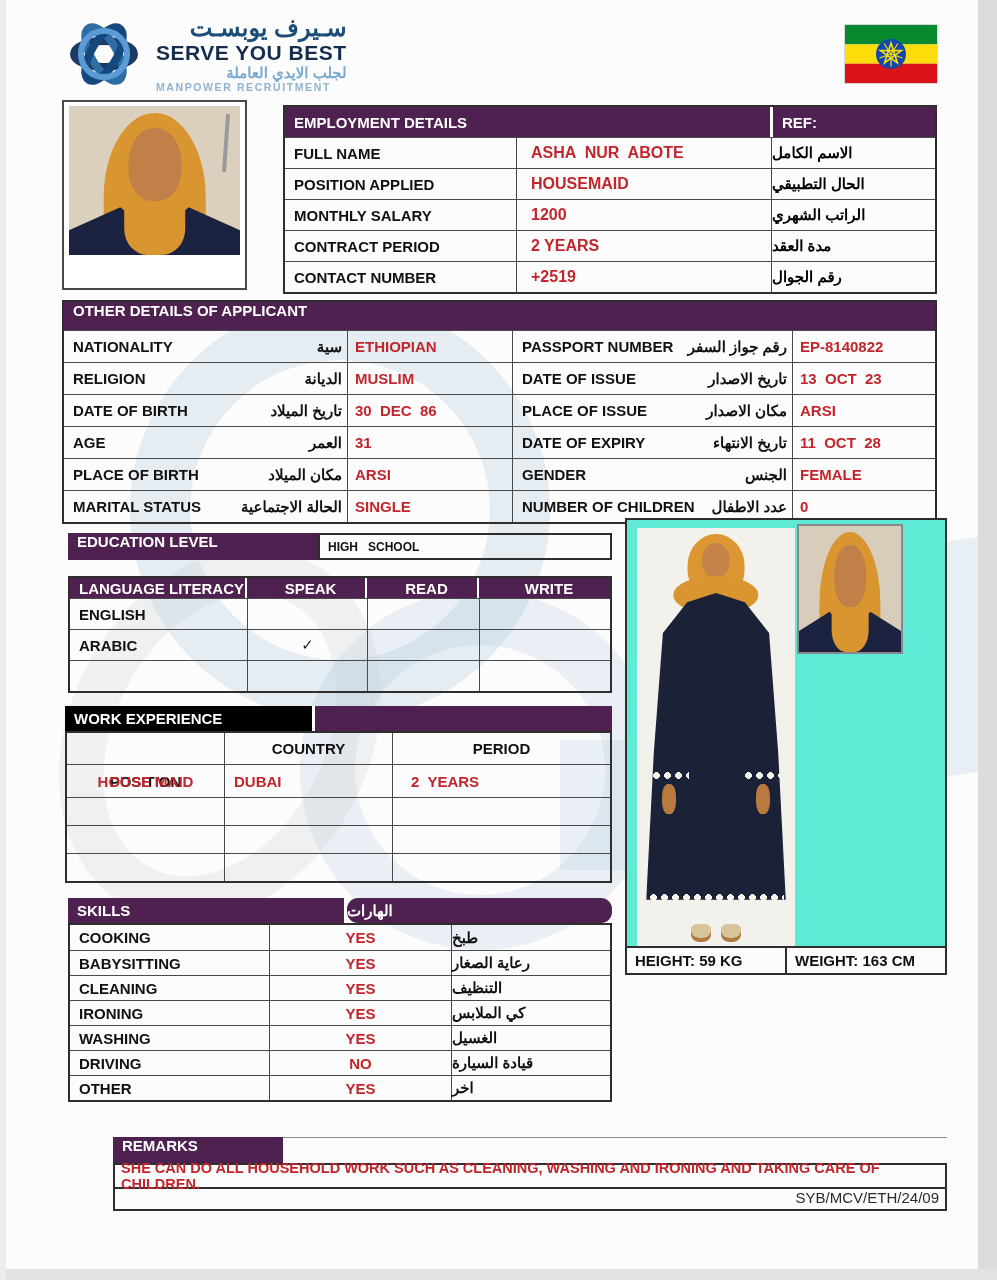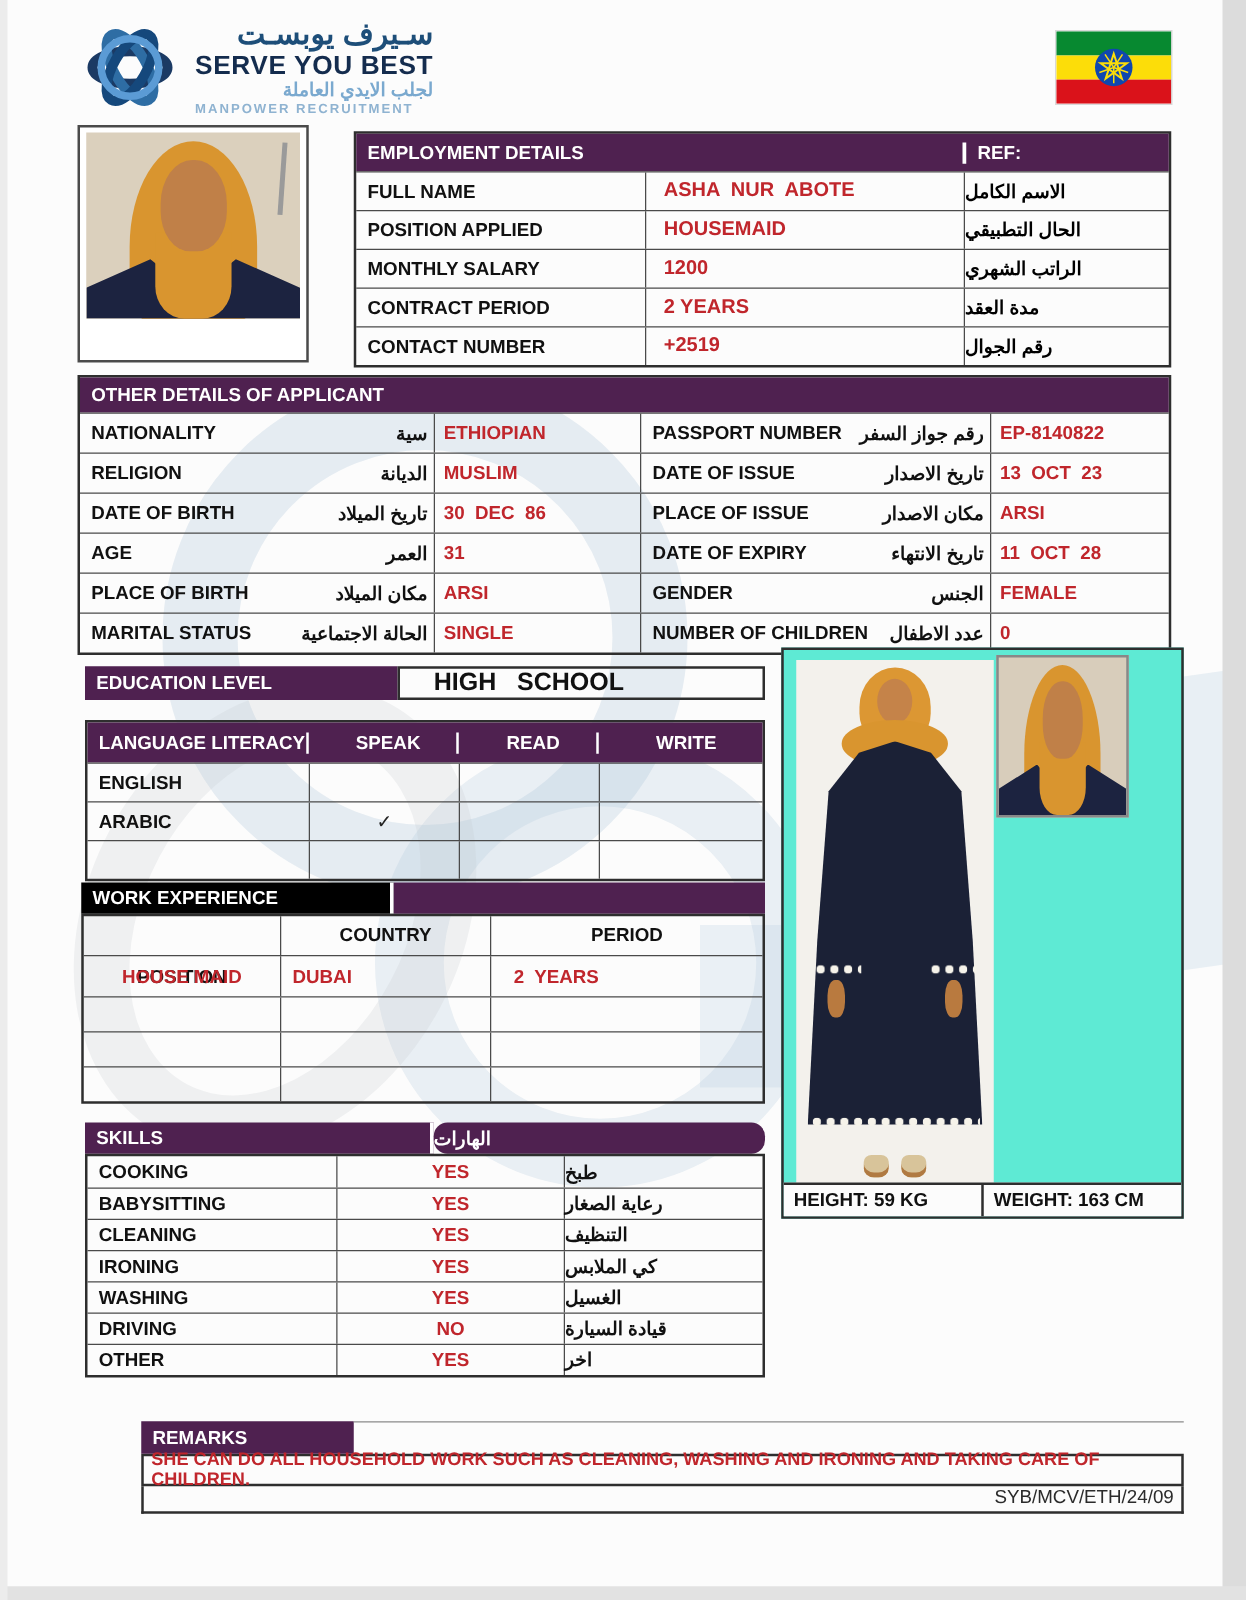--- a/index.html
+++ b/index.html
@@ -40,21 +40,21 @@
   .tl-img { position:absolute; left:5px; top:4px; width:171px; height:149px; background:#dbd0bd; overflow:hidden; }
   .artifact-line { position:absolute; right:12px; top:8px; width:4px; height:58px; background:#9a9a9a; transform:rotate(4deg); }
 
   
   .bust-scarf { position:absolute; left:50%; transform:translateX(-50%); top:5%; width:60%; height:98%; background:#d9952f; border-radius:50% 50% 22% 22% / 58% 58% 16% 16%; }
   .bust-shoulders { position:absolute; bottom:0; left:0; width:100%; height:32%; background:#1c2340; clip-path:polygon(0 48%, 30% 0, 50% 58%, 70% 0, 100% 48%, 100% 100%, 0 100%); }
   .bust-drape { position:absolute; bottom:0; left:50%; transform:translateX(-50%); width:36%; height:46%; background:#d9952f; border-radius:0 0 38% 38%; }
   .bust-face { position:absolute; left:50%; transform:translateX(-50%); top:15%; width:31%; height:49%; background:#c08048; border-radius:48% 48% 44% 44%; }
 
   
-  .hdr { background:#4f2150; color:#fff; font-weight:bold; font-size:15px; display:flex; align-items:center; }
+  .hdr { background:#4f2150; color:#fff; font-weight:bold; font-size:15px; display:flex; }
 
   
   .emp { left:283px; top:105px; width:654px; border:2px solid #2e2e2e; background:transparent; }
   .emp-h { height:30px; display:flex; }
   .emp-h .c1 { width:488px; border-right:3px solid #fff; padding-left:9px; display:flex; align-items:center; }
   .emp-h .c2 { flex:1; padding-left:9px; display:flex; align-items:center; }
   .emp-r { display:flex; height:31px; border-top:1px solid #4a4a4a; }
   .emp-r .lbl { width:231px; display:flex; align-items:center; padding-left:9px; font-weight:bold; font-size:15px; color:#111; }
   .emp-r .val { width:255px; border-left:1px solid #4a4a4a; display:flex; align-items:center; padding-left:14px; font-size:16px; }
   .emp-r .ar  { flex:1; border-left:1px solid #4a4a4a; display:flex; align-items:center; justify-content:flex-end; padding-right:10px; font-weight:bold; font-size:15px; }
@@ -65,25 +65,25 @@
   .od-r { display:flex; height:32px; border-top:1px solid #4a4a4a; }
   .od-la { width:283px; display:flex; align-items:center; justify-content:space-between; padding:0 5px 0 9px; }
   .od-v1 { width:165px; border-left:1px solid #4a4a4a; display:flex; align-items:center; padding-left:7px; font-size:15px; }
   .od-lb { width:280px; border-left:1px solid #4a4a4a; display:flex; align-items:center; justify-content:space-between; padding:0 5px 0 9px; }
   .od-v2 { flex:1; border-left:1px solid #4a4a4a; display:flex; align-items:center; padding-left:7px; font-size:15px; }
   .od-en { font-weight:bold; font-size:15px; color:#111; }
   .od-ar { font-weight:bold; font-size:15px; color:#111; }
 
   
   .edu-lbl { left:68px; top:533px; width:250px; height:27px; padding-left:9px; }
-  .edu-val { left:318px; top:533px; width:294px; height:27px; border:2px solid #2e2e2e; display:flex; align-items:center; padding-left:27px; font-weight:bold; font-size:20px; color:#111; background:transparent; }
+  .edu-val { left:318px; top:533px; width:294px; height:27px; border:2px solid #2e2e2e; display:flex; align-items:center; padding-left:8px; font-weight:bold; font-size:12px; color:#111; background:transparent; }
 
   
   .lang { left:68px; top:576px; width:544px; border:2px solid #2e2e2e; }
-  .lang-h { display:flex; height:32px; }
+  .lang-h { display:flex; height:20px; }
   .lang-h > div { display:flex; align-items:center; padding-left:9px; border-right:2px solid #fff; }
   .lang-h > div:last-child { border-right:none; }
   .lang-r { display:flex; height:31px; border-top:1px solid #4a4a4a; }
   .lang-r > div { display:flex; align-items:center; border-left:1px solid #4a4a4a; font-size:15px; }
   .lang-r > div:first-child { border-left:none; padding-left:9px; font-weight:bold; color:#111; }
   .lc1 { width:177px; } .lc2 { width:120px; justify-content:center; } .lc3 { width:112px; justify-content:center; } .lc4 { flex:1; justify-content:center; }
   .check { font-size:16px; color:#222; }
 
   
   .work-bar { left:65px; top:706px; width:547px; height:25px; display:flex; }

